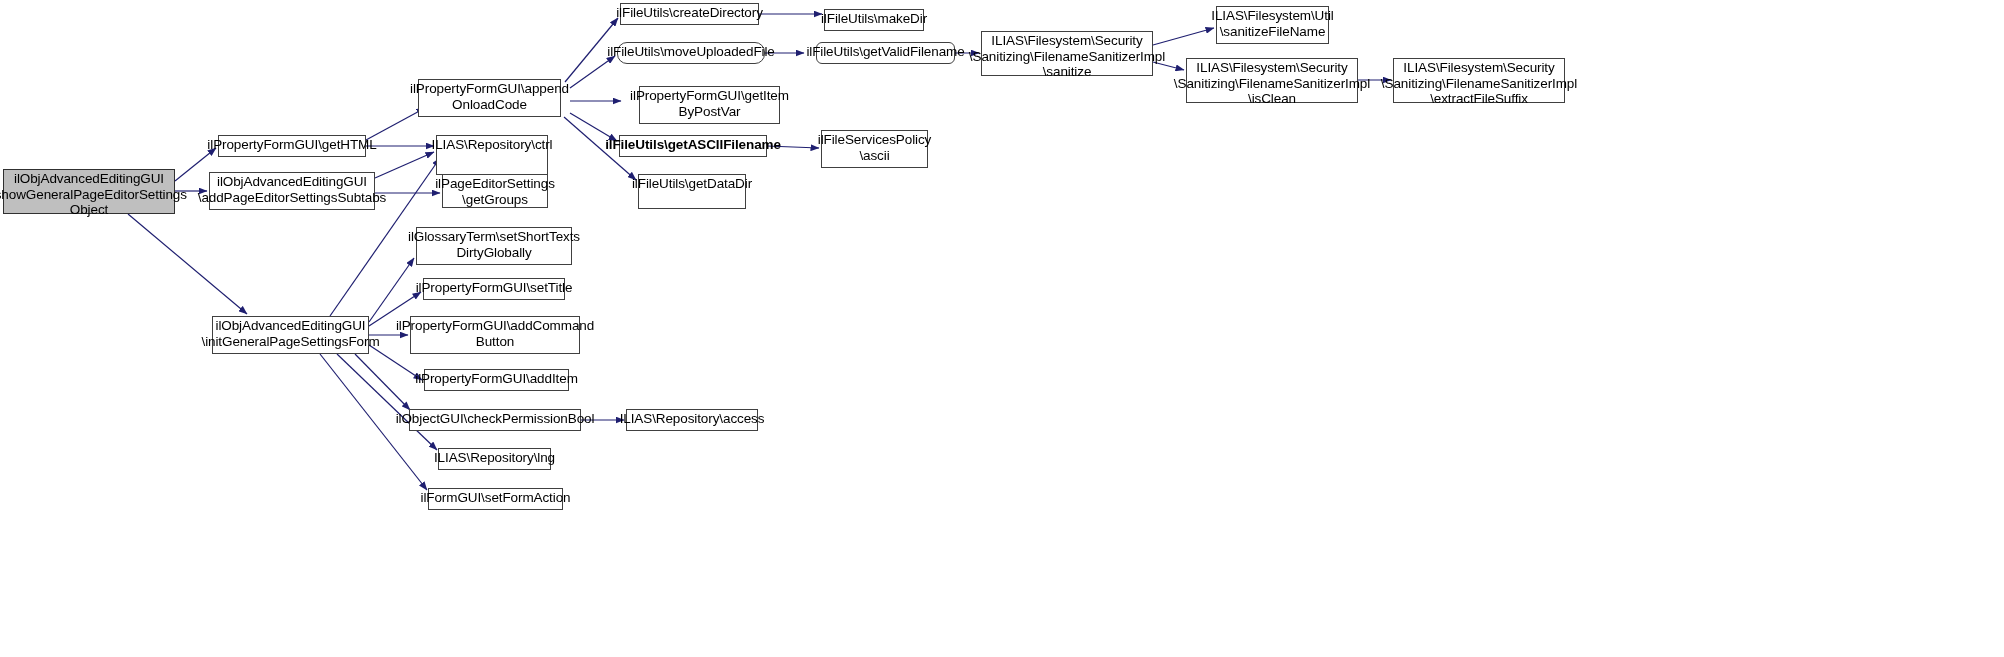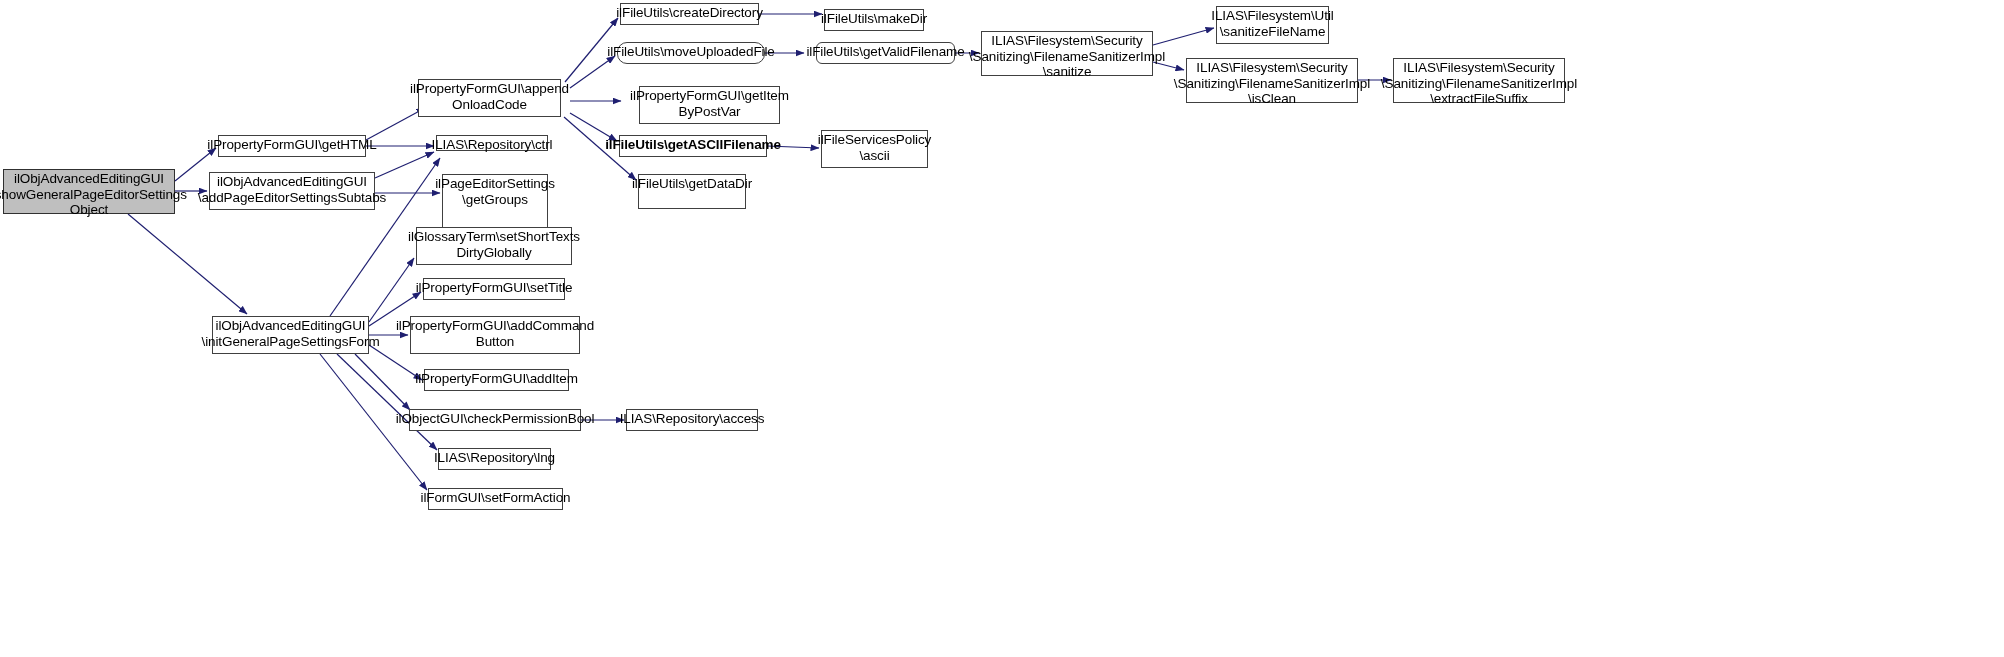--- a/index.html
+++ b/index.html
@@ -89,22 +89,22 @@
       <div class="node root" style="left: 3px; top: 169px; width: 172px; height: 45px;"><span>ilObjAdvancedEditingGUI
 \showGeneralPageEditorSettings
 Object</span></div>
       <div class="node" style="left: 218px; top: 135px; width: 148px; height: 22px;"><span>ilPropertyFormGUI\getHTML</span></div>
       <div class="node" style="left: 209px; top: 172px; width: 166px; height: 38px;"><span>ilObjAdvancedEditingGUI
 \addPageEditorSettingsSubtabs</span></div>
       <div class="node" style="left: 212px; top: 316px; width: 157px; height: 38px;"><span>ilObjAdvancedEditingGUI
 \initGeneralPageSettingsForm</span></div>
       <div class="node" style="left: 418px; top: 79px; width: 143px; height: 38px;"><span>ilPropertyFormGUI\append
 OnloadCode</span></div>
-      <div class="node" style="left: 436px; top: 135px; width: 112px; height: 16px;"><span>ILIAS\Repository\ctrl</span></div>
-      <div class="node" style="left: 442px; top: 174px; width: 106px; height: 54px;"><span>ilPageEditorSettings
+      <div class="node" style="left: 436px; top: 135px; width: 112px; height: 40px;"><span>ILIAS\Repository\ctrl</span></div>
+      <div class="node" style="left: 442px; top: 174px; width: 106px; height: 34px;"><span>ilPageEditorSettings
 \getGroups</span></div>
       <div class="node" style="left: 416px; top: 227px; width: 156px; height: 38px;"><span>ilGlossaryTerm\setShortTexts
 DirtyGlobally</span></div>
       <div class="node" style="left: 423px; top: 278px; width: 142px; height: 22px;"><span>ilPropertyFormGUI\setTitle</span></div>
       <div class="node" style="left: 410px; top: 316px; width: 170px; height: 38px;"><span>ilPropertyFormGUI\addCommand
 Button</span></div>
       <div class="node" style="left: 424px; top: 369px; width: 145px; height: 22px;"><span>ilPropertyFormGUI\addItem</span></div>
       <div class="node" style="left: 409px; top: 409px; width: 172px; height: 22px;"><span>ilObjectGUI\checkPermissionBool</span></div>
       <div class="node" style="left: 438px; top: 448px; width: 113px; height: 22px;"><span>ILIAS\Repository\lng</span></div>
       <div class="node" style="left: 428px; top: 488px; width: 135px; height: 22px;"><span>ilFormGUI\setFormAction</span></div>

